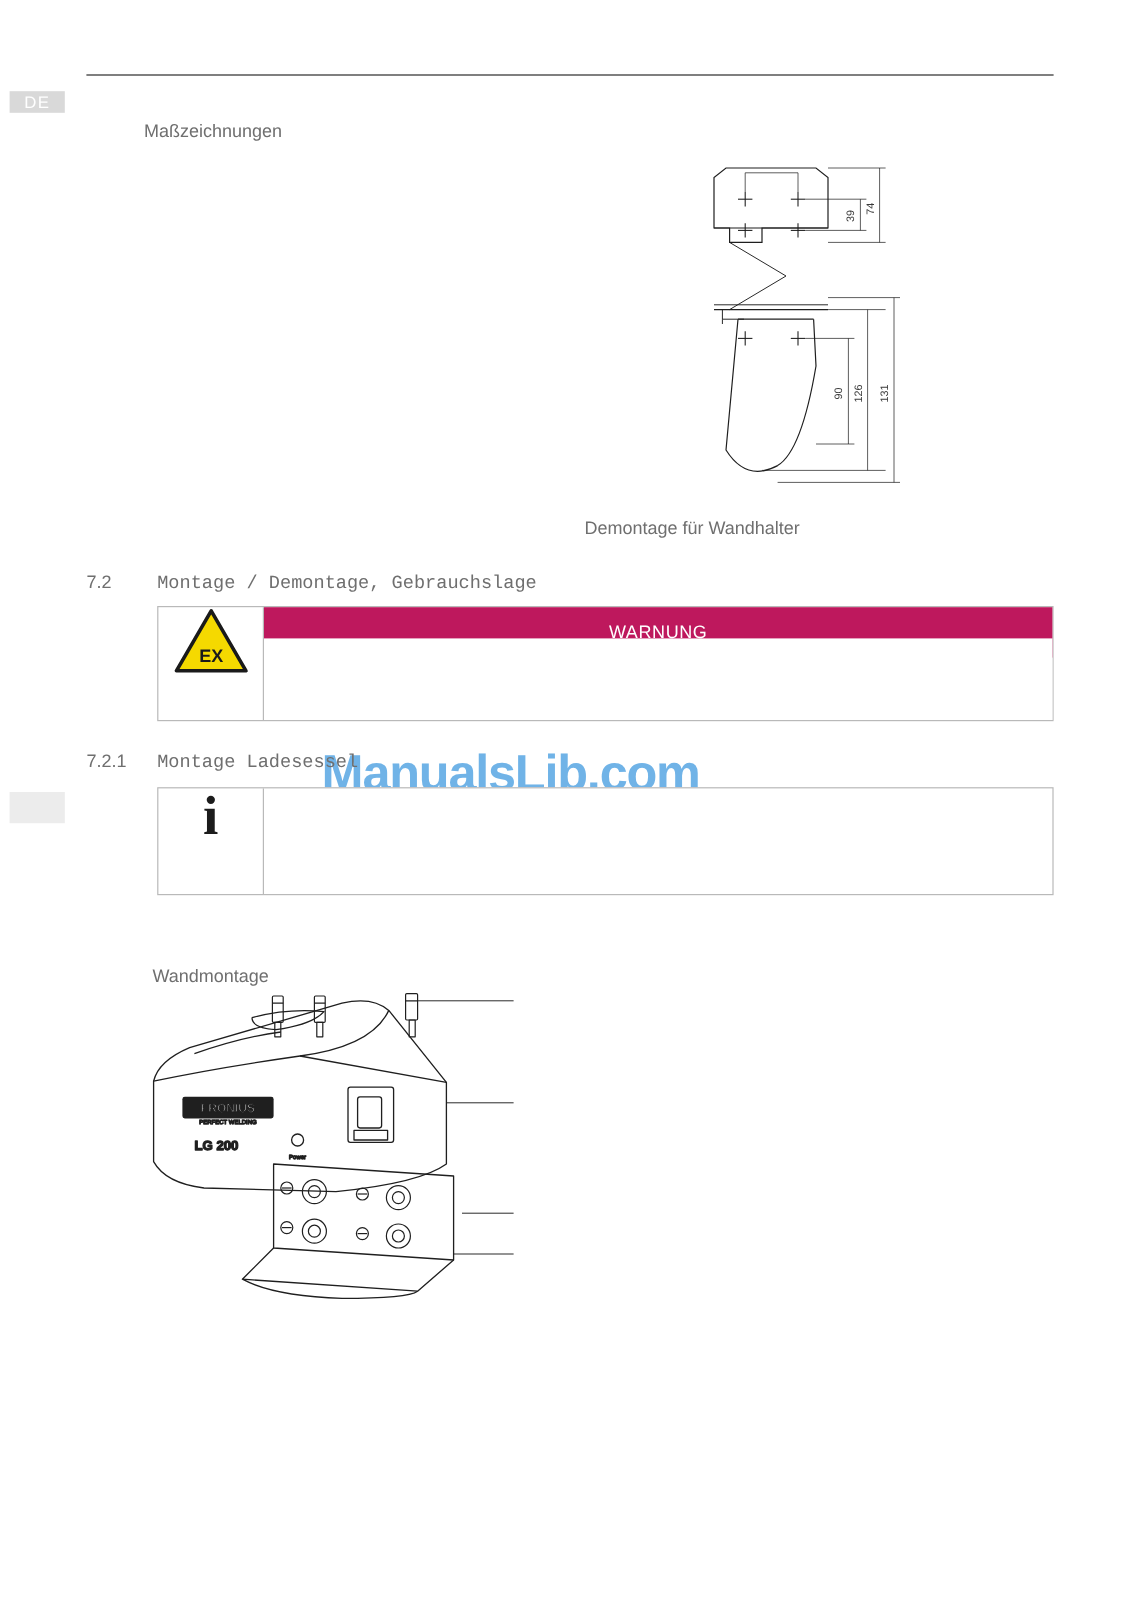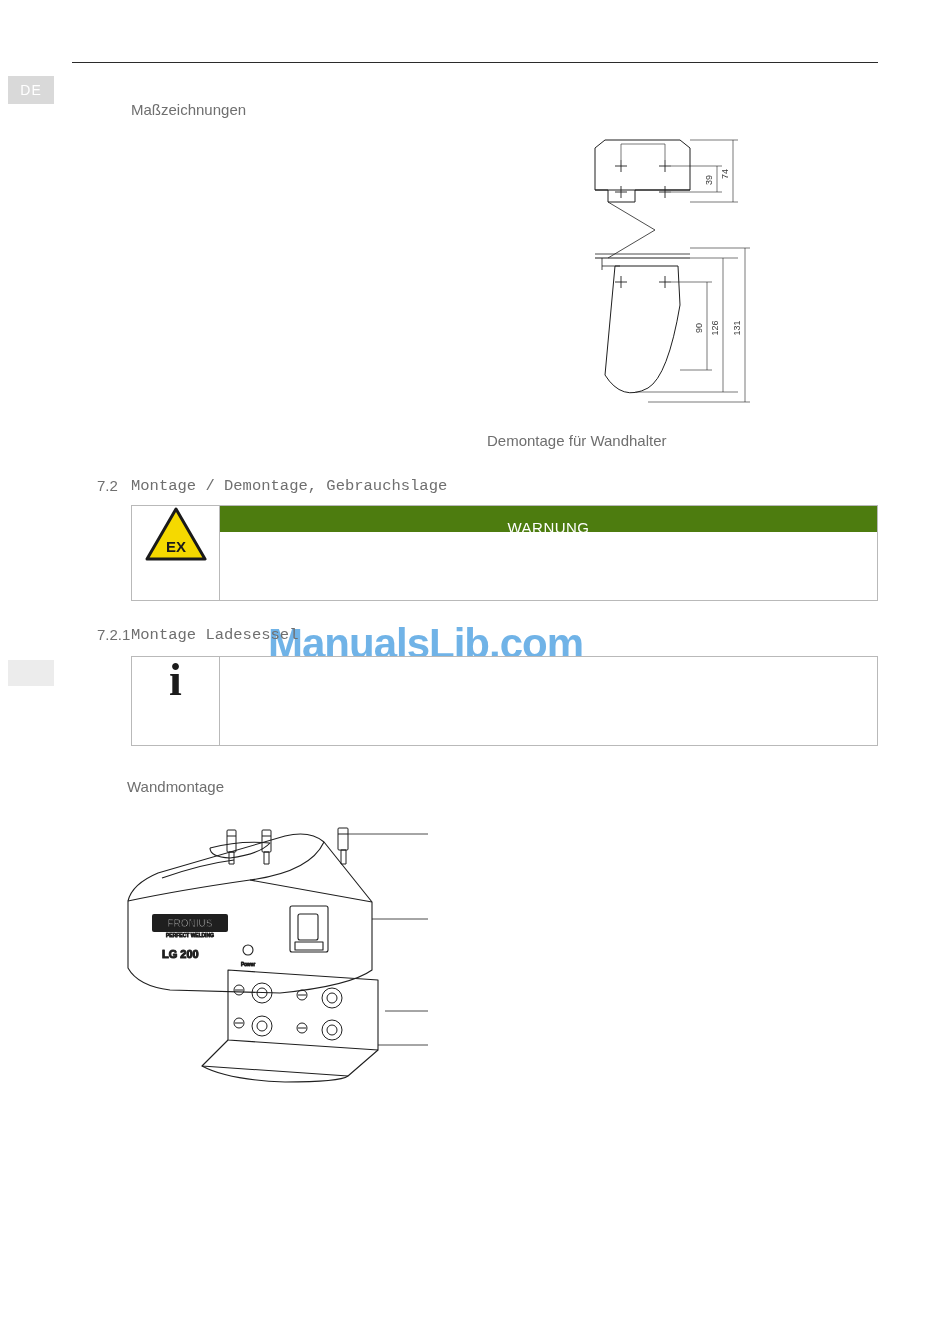--- a/index.html
+++ b/index.html
@@ -26,21 +26,21 @@
     top: 62px;
     width: 806px;
     height: 0;
     border-top: 1px solid #2b2b2b;
   }
   .de-tab {
     position: absolute;
     left: 8px;
     top: 76px;
     width: 46px;
-    height: 28px;
+    height: 18px;
     background: #d9d9d9;
     color: #ffffff;
     font-size: 14px;
     letter-spacing: 1px;
     display: flex;
     align-items: center;
     justify-content: center;
   }
   .side-tab-2 {
     position: absolute;
@@ -54,21 +54,20 @@
   .txt {
     position: absolute;
     font-size: 15px;
     color: #6f6f6f;
     white-space: nowrap;
   }
   .heading-num {
     position: absolute;
     font-size: 15px;
     color: #6f6f6f;
-    margin-left: 25px;
   }
   .heading-txt {
     position: absolute;
     font-size: 15.5px;
     color: #6f6f6f;
     white-space: nowrap;
     font-family: Liberation Mono, monospace;
   }
   
   .drawing {
@@ -102,21 +101,21 @@
     align-items: flex-start;
     justify-content: center;
     box-sizing: border-box;
   }
   .warn-bar {
     position: absolute;
     left: 88px;
     right: 0;
     top: 0;
     height: 42px;
-    background: #4d7c0f;
+    background: #be185d;
     color: #ffffff;
     font-size: 15px;
     display: flex;
     align-items: center;
     justify-content: center;
     letter-spacing: 0.5px;
   }
   .warn-body {
     position: absolute;
     left: 88px;
@@ -169,21 +168,21 @@
 </head>
 <body>
 
 <div class="page">
 
   <div class="header-rule"></div>
 
   <div class="de-tab">DE</div>
   <div class="side-tab-2"></div>
 
-  <div class="txt" style="left:131px; top:101px;">Maßzeichnungen</div>
+  <div class="txt" style="left:120px; top:101px;">Maßzeichnungen</div>
 
   <div class="drawing">
     <svg width="230" height="290" viewBox="0 0 230 290" xmlns="http://www.w3.org/2000/svg">
       <g fill="none" stroke="#1f1f1f" stroke-width="1">
 
         <path d="M35 40 L35 18 L45 10 L120 10 L130 18 L130 40 L130 60 L75 60 L75 72 L48 72 L48 60 L35 60 Z"></path>
 
         <path d="M35 60 L130 60"></path>
 
         <g stroke="#1f1f1f" stroke-width="0.9">
@@ -268,21 +267,21 @@
   <div class="heading-num" style="left:72px; top:626px;">7.2.1</div>
   <div class="heading-txt" style="left:131px; top:626px;">Montage Ladesessel</div>
 
   <div class="box" style="left:131px; top:656px; width:747px; height:90px;">
     <div class="icon-cell">
       <span class="info-i">i</span>
     </div>
     <div style="position:absolute; left:88px; right:0; top:0; bottom:0;"></div>
   </div>
 
-  <div class="txt" style="left:127px; top:778px;">Wandmontage</div>
+  <div class="txt" style="left:127px; top:805px;">Wandmontage</div>
 
   <div class="product-ill">
     <svg width="380" height="270" viewBox="0 0 380 270" xmlns="http://www.w3.org/2000/svg">
       <g fill="none" stroke="#1f1f1f" stroke-width="1.1" stroke-linejoin="round">
 
         <g stroke-width="1">
           <rect x="117" y="12" width="9" height="22" rx="1"></rect>
           <line x1="117" y1="18" x2="126" y2="18"></line>
           <rect x="119" y="34" width="5" height="12"></rect>
           <rect x="152" y="12" width="9" height="22" rx="1"></rect>

